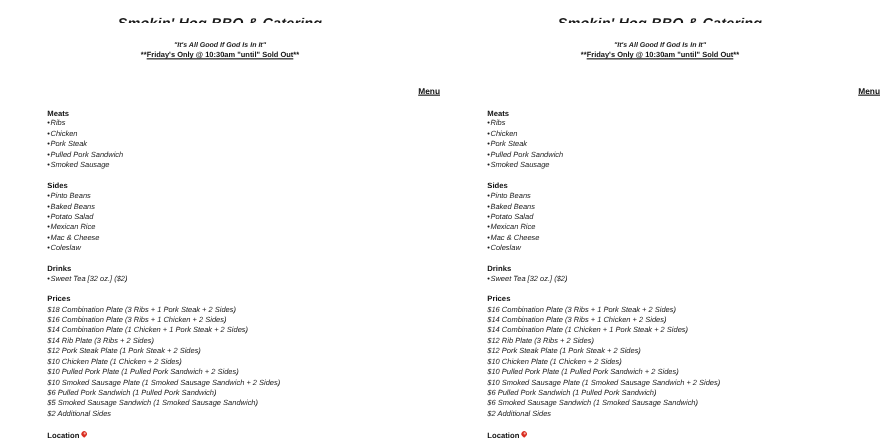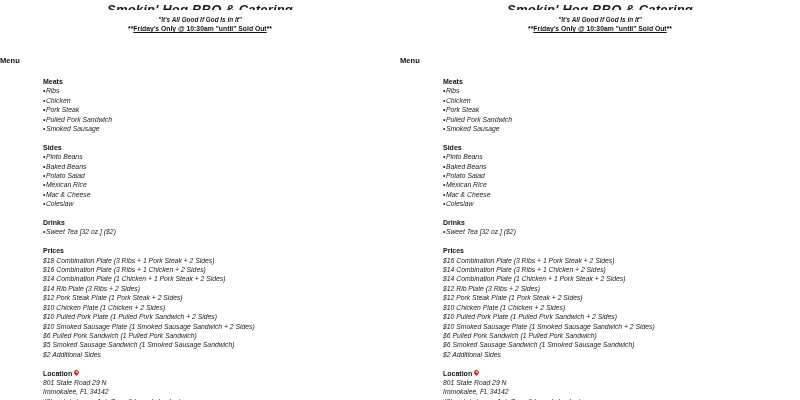--- a/index.html
+++ b/index.html
@@ -34,21 +34,21 @@
   .masthead {
     text-align: center;
     padding-top: 0;
   }
   .biz-name {
     font-size: 13px;
     font-weight: bold;
     font-style: italic;
     letter-spacing: .2px;
     line-height: 10px;
-    margin: 5px;
+    margin: 16px;
     height: 5px;
     overflow: hidden;
     color: #1a1a1a;
   }
   .tagline {
     font-size: 6.4px;
     font-style: italic;
     font-weight: bold;
     margin: 0;
     padding-top: 1px;
@@ -59,27 +59,28 @@
     font-size: 6.8px;
     font-weight: bold;
     margin: 0;
     line-height: 9px;
     color: #111;
   }
   .hours u { text-decoration: underline; }
 
   
   .menu-title {
-    text-align: left;
+    text-align: right;
     font-size: 7.6px;
     font-weight: bold;
     margin: 0;
     padding-top: 23px;
     line-height: 10px;
     color: #111;
+    text-decoration: underline;
   }
 
   
   .body-block {
     padding-left: 43px;
     padding-top: 11px;
   }
   .sec-head {
     font-size: 7px;
     font-weight: bold;

